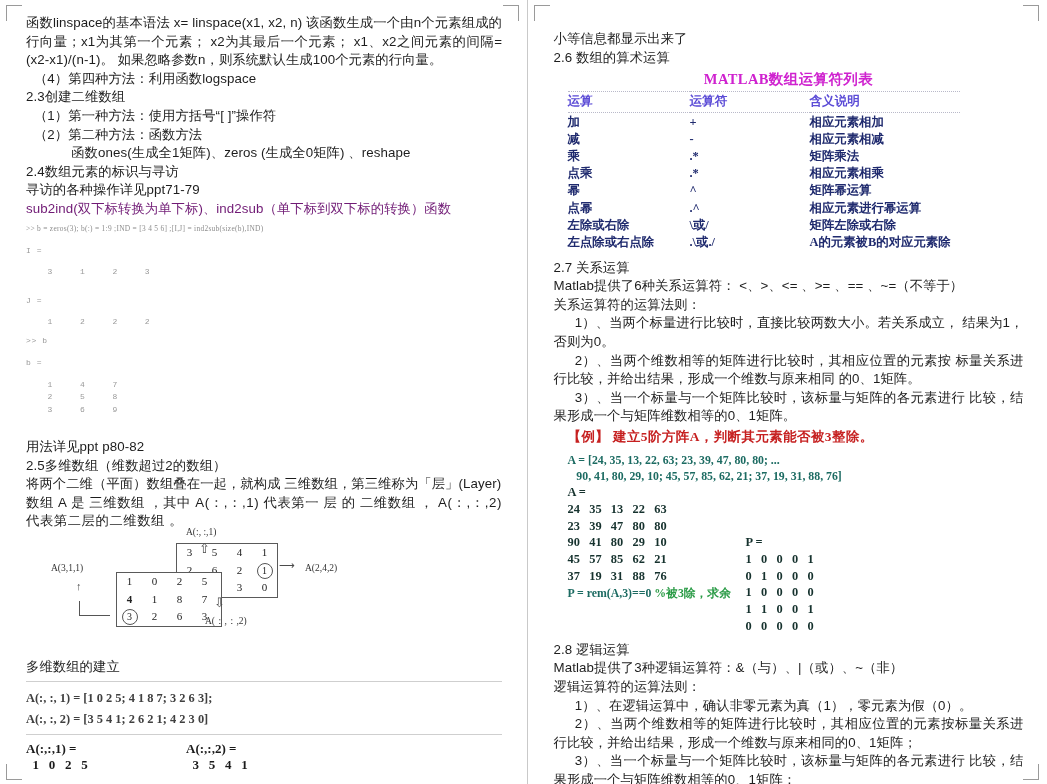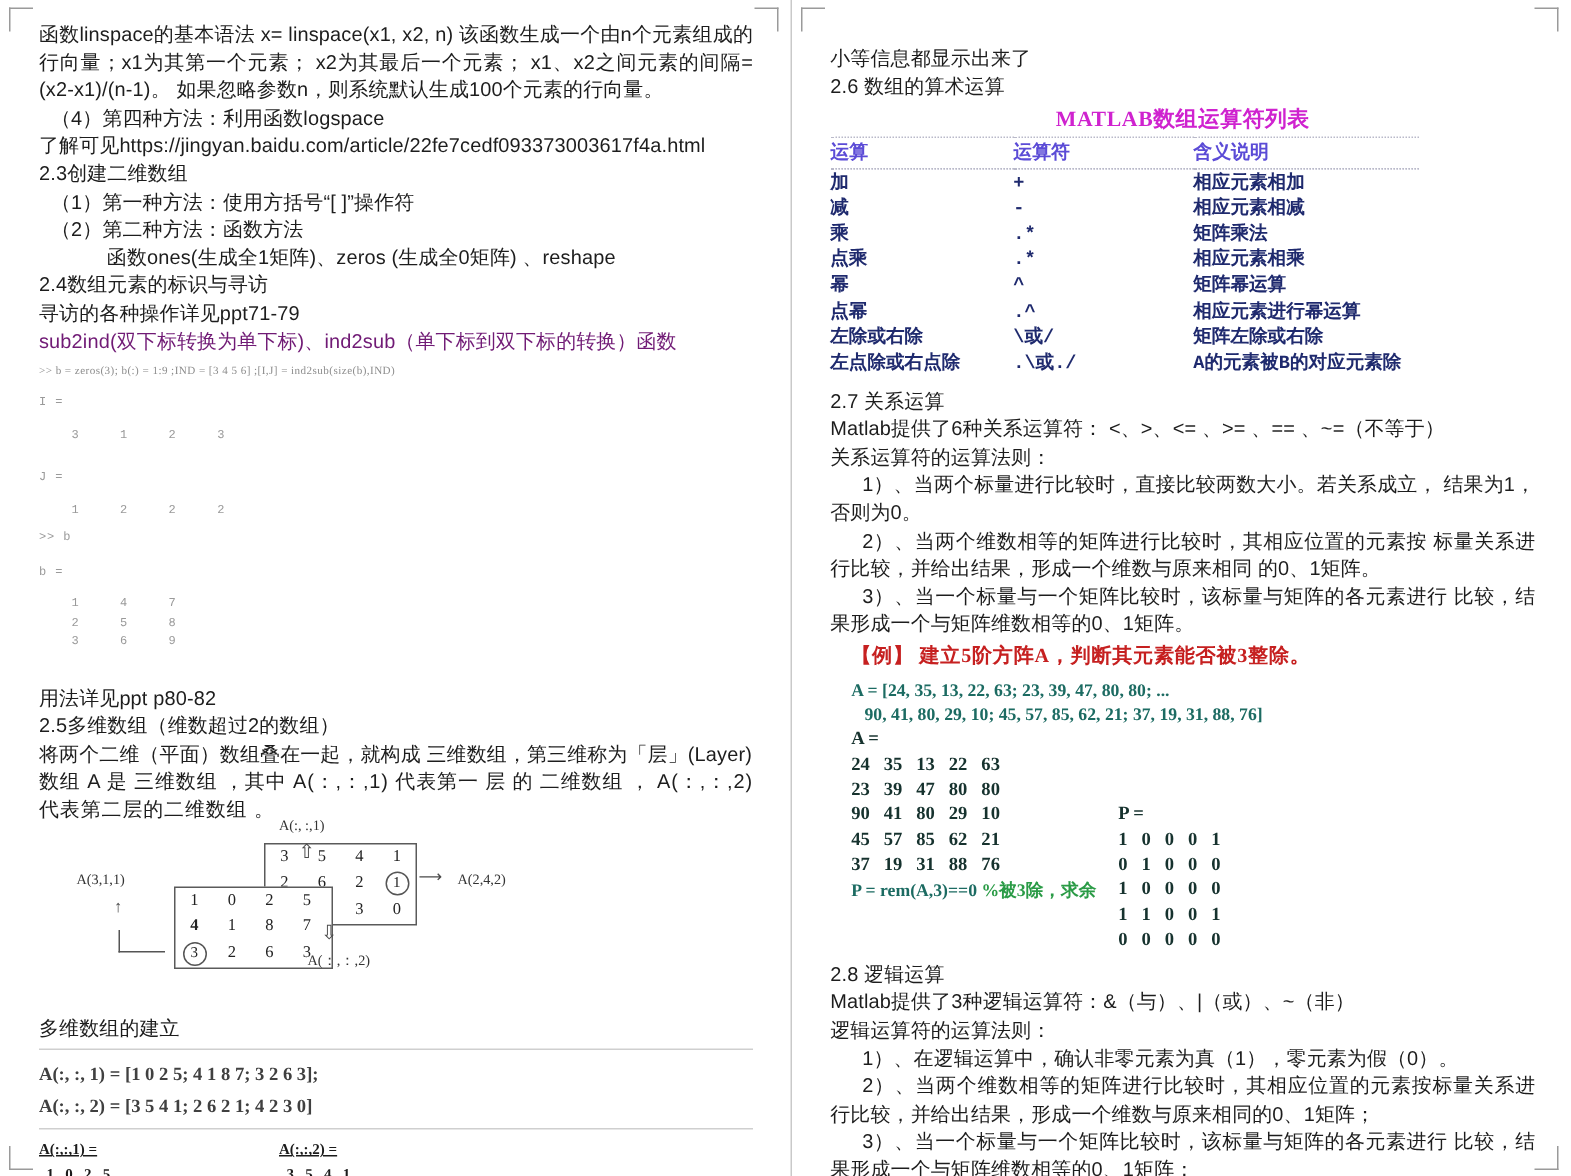--- a/index.html
+++ b/index.html
@@ -36,25 +36,25 @@
   .cell{width:25px;text-align:center;font-family:"Liberation Serif",serif;font-size:11px;line-height:17.6px;color:#222;}
   .cell.b{font-weight:bold;}
   .circled{display:inline-block;width:14px;height:14px;line-height:14px;border:1.1px solid #555;border-radius:50%;font-size:10px;}
   .dlabel{position:absolute;font-family:Liberation Serif, serif;font-size:9.5px;color:#333;z-index:3;}
   .arrow{position:absolute;color:#4b4b4b;font-size:13px;z-index:3;}
 
   
   .ser{font-family:"Liberation Serif","DejaVu Serif",serif;font-weight:bold;color:#404040;}
   .rule{border-top:1px solid #cfcfcf;margin:4px 0 6px 0;}
   .code-ser{font-size:12.4px;line-height:21px;}
-  .num-tab{font-family:"Liberation Serif",serif;font-weight:bold;font-size:10px;line-height:16.5px;white-space:pre;text-decoration:underline;}
+  .num-tab{font-family:"Liberation Serif",serif;font-weight:bold;font-size:13px;line-height:16.5px;white-space:pre;}
 
   
   .tbl-title{text-align:center;color:#cf22cf;font-family:"Liberation Serif",serif;font-weight:bold;font-size:14.5px;letter-spacing:0.4px;margin:3px 0 2px 0;}
-  .optable{width:392px;border-collapse:collapse;font-family:Liberation Mono, monospace;font-weight:bold;}
+  .optable{width:392px;margin-left:14px;border-collapse:collapse;font-family:Liberation Serif, serif;font-weight:bold;}
   .optable th{color:#5b4bd6;font-size:12.6px;text-align:left;padding:1px 0 2px 0;border-top:1px dotted #b9b9c9;border-bottom:1px dotted #b9b9c9;}
   .optable td{color:#1f2a6e;font-size:12.4px;padding:0.4px 0;line-height:16.4px;}
   .optable .c2{width:120px;}
   .optable .c3{width:150px;}
 
   .exline{color:#c62020;font-family:"Liberation Serif",serif;font-weight:bold;font-size:13.4px;letter-spacing:0.5px;padding-left:14px;line-height:22px;}
   .teal{color:#1c6b62;}
   .green{color:#2a9b46;}
   .mono-teal{font-family:"Liberation Serif",serif;font-weight:bold;font-size:11.8px;line-height:16px;white-space:pre;}
   .matblk{font-family:"Liberation Serif",serif;font-weight:bold;font-size:12.4px;line-height:16.8px;white-space:pre;color:#16322e;}
@@ -67,21 +67,20 @@
 <div class="sheet">
 
   <div class="page page-left">
     <div class="corner c-tl"></div>
     <div class="corner c-tr"></div>
     <div class="corner c-bl"></div>
 
     <div class="body-left">
       <p class="p just">函数linspace的基本语法  x= linspace(x1, x2, n)  该函数生成一个由n个元素组成的行向量；x1为其第一个元素； x2为其最后一个元素； x1、x2之间元素的间隔=(x2-x1)/(n-1)。 如果忽略参数n，则系统默认生成100个元素的行向量。</p>
       <p class="p" style="padding-left:0.6em">（4）第四种方法：利用函数logspace</p>
-      <p class="p">了解可见https://jingyan.baidu.com/article/22fe7cedf093373003617f4a.html</p>
       <p class="p">2.3创建二维数组</p>
       <p class="p" style="padding-left:0.6em">（1）第一种方法：使用方括号“[ ]”操作符</p>
       <p class="p" style="padding-left:0.6em">（2）第二种方法：函数方法</p>
       <p class="p" style="padding-left:3.4em">函数ones(生成全1矩阵)、zeros (生成全0矩阵) 、reshape</p>
       <p class="p">2.4数组元素的标识与寻访</p>
       <p class="p">寻访的各种操作详见ppt71-79</p>
       <p class="p red">sub2ind(双下标转换为单下标)、ind2sub（单下标到双下标的转换）函数</p>
 
       <div style="height:6px"></div>
       <div class="console">&gt;&gt; b = zeros(3); b(:) = 1:9 ;IND = [3 4 5 6] ;[I,J] = ind2sub(size(b),IND)</div>

